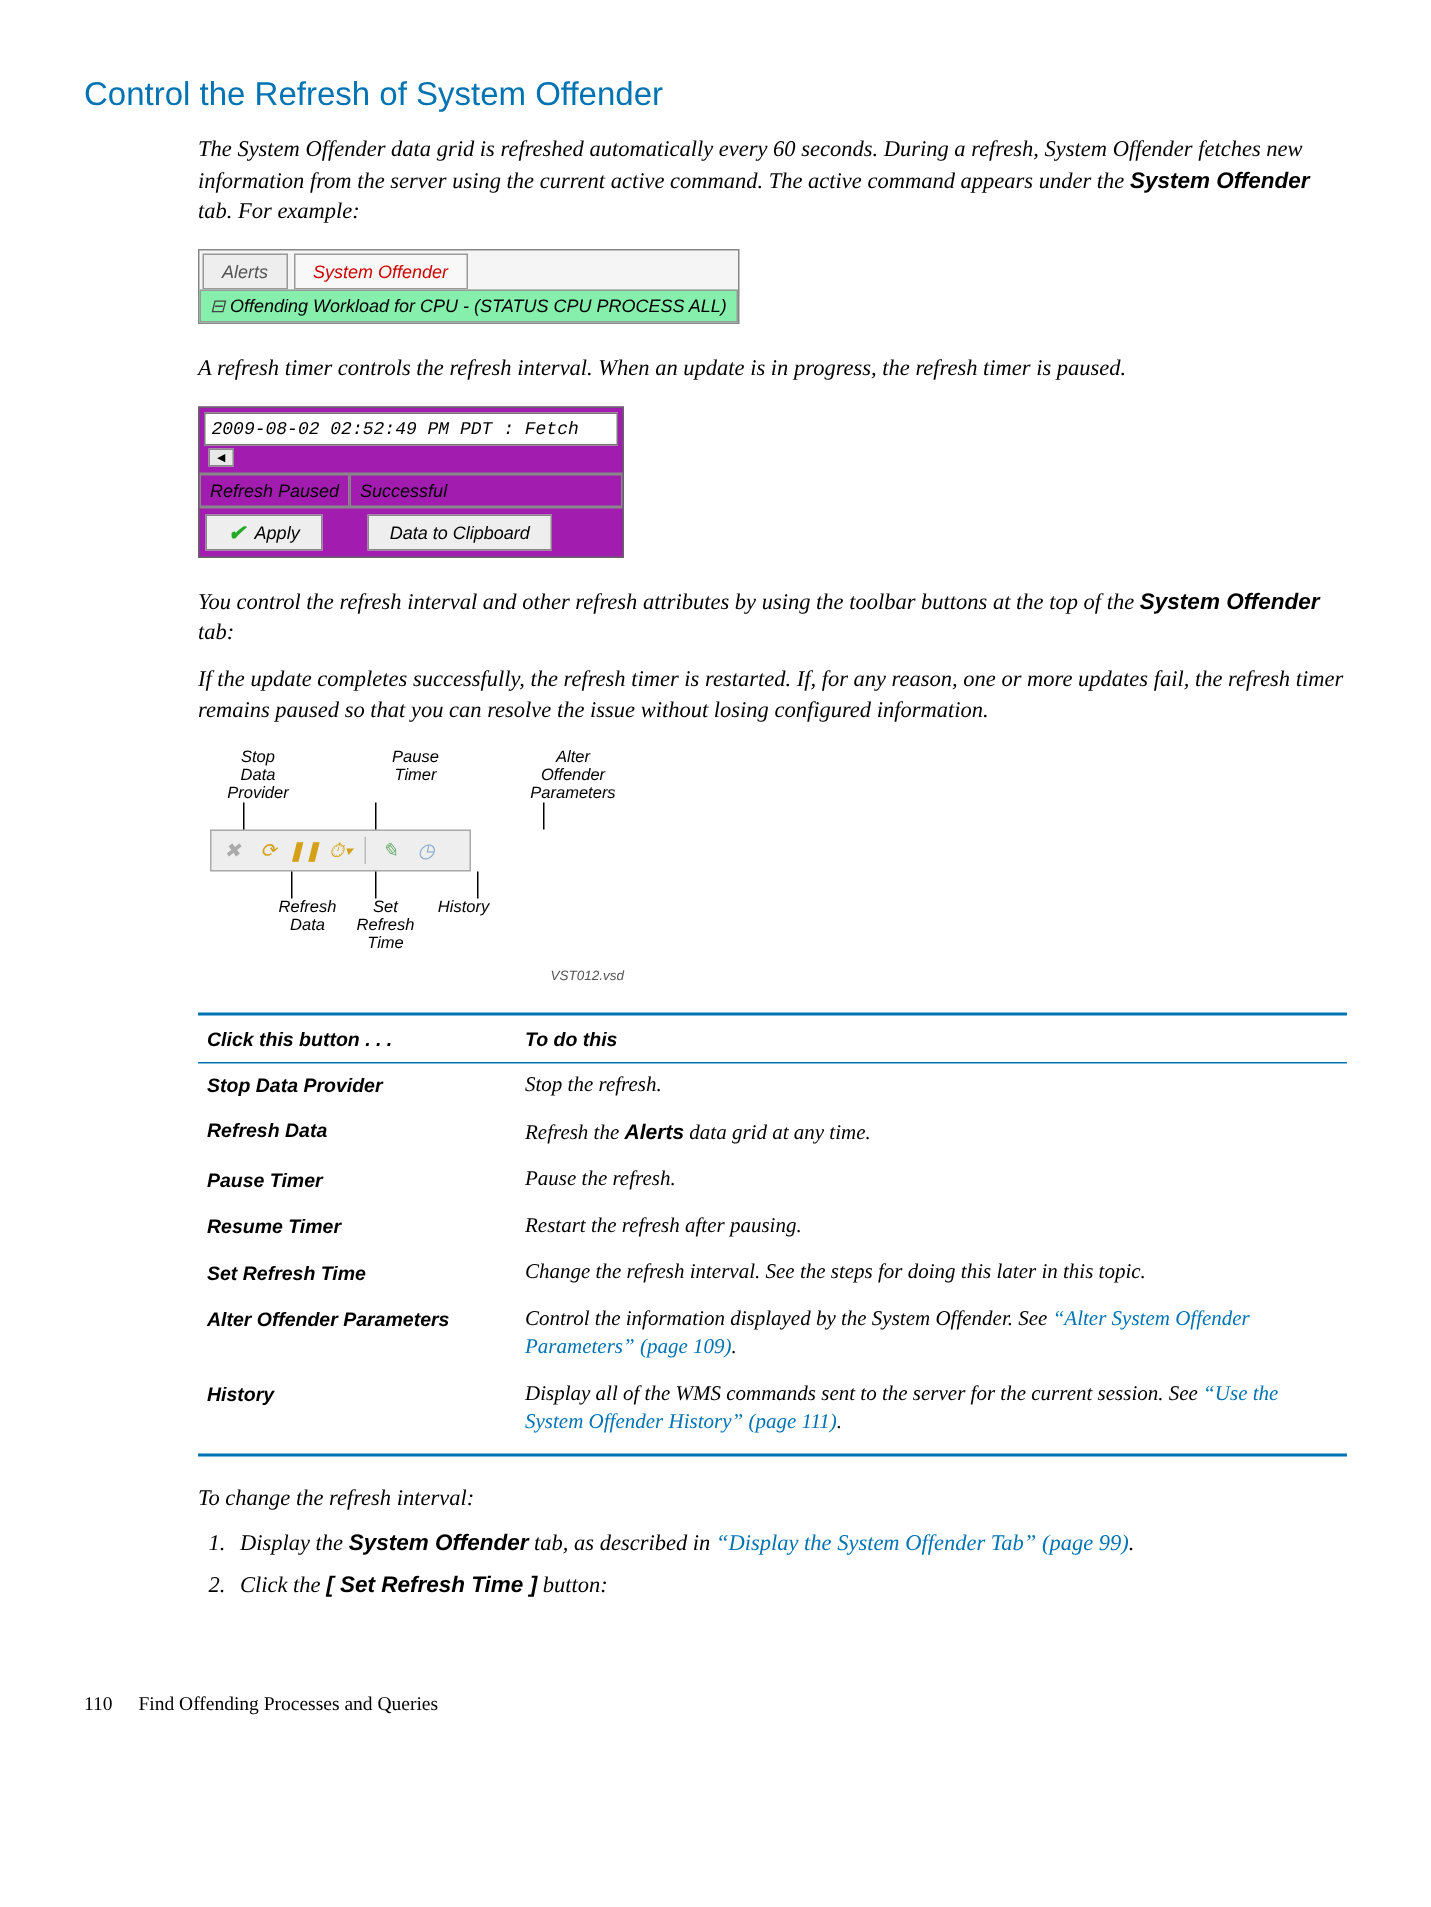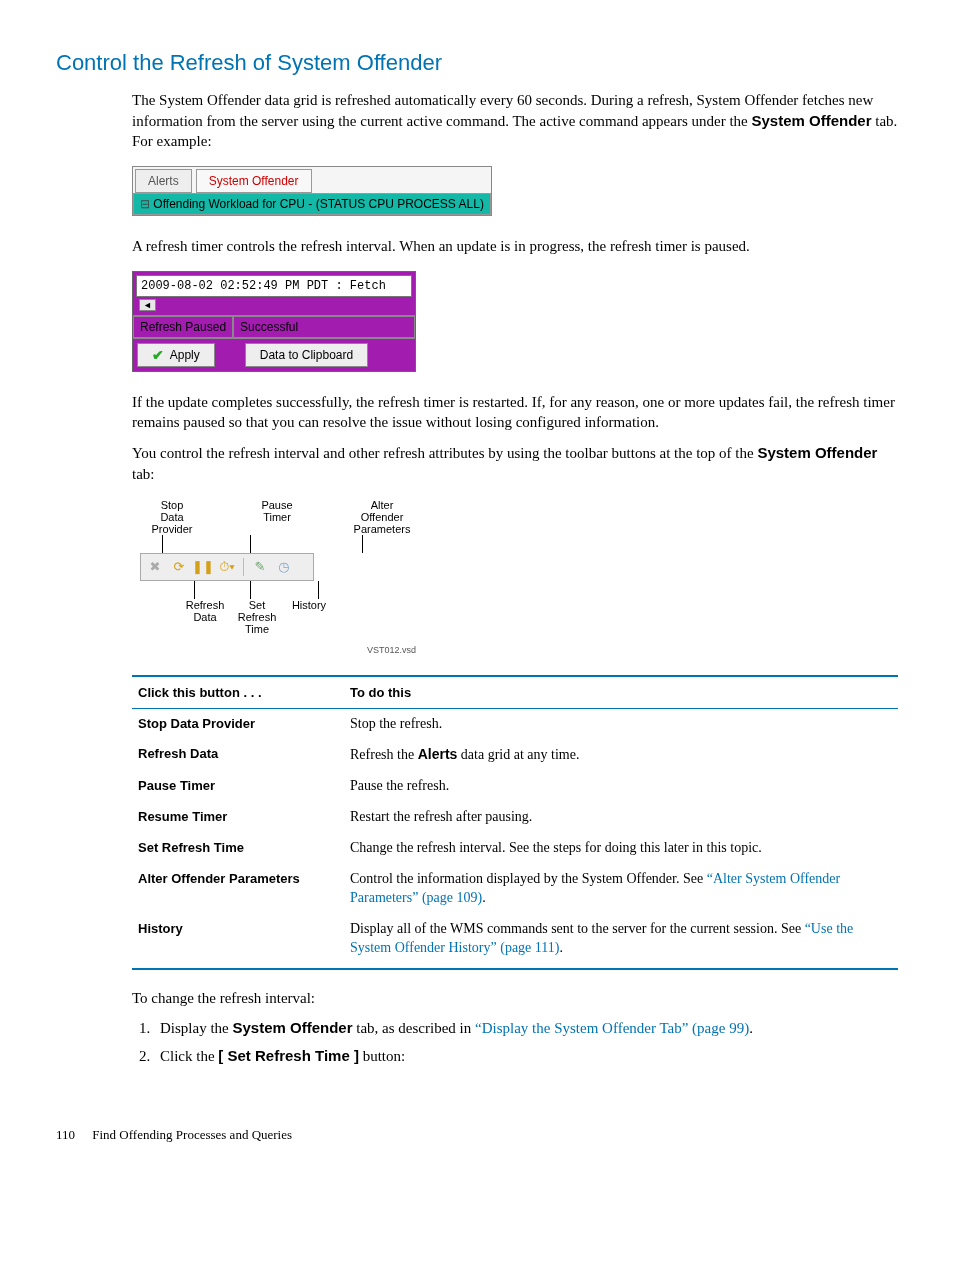--- a/index.html
+++ b/index.html
@@ -14,20 +14,21 @@
   }
   h1.main-heading {
     font-family: 'Segoe UI Light', 'Helvetica Neue', Arial, sans-serif;
     font-weight: 300;
     font-size: 22px;
     color: #0073b3;
     margin: 0 0 14px 0;
   }
   .content {
     margin-left: 76px;
+    font-style: italic;
   }
   p {
     margin: 6px 0 10px 0;
     line-height: 1.38;
   }
   .figure {
     margin: 14px 0 20px 0;
   }
   
   .tabbox {
@@ -46,21 +47,21 @@
     border: 1px solid #999;
     background: #eee;
     margin: 2px 2px 0 2px;
   }
   .tab.inactive { color: #555; }
   .tab.active { color: #c00; background: #f8f8f8; }
   .subcmd {
     border: 1px solid #999;
     border-top: 1px solid #999;
     padding: 3px 6px;
-    background: #14b8a6;
+    background: #86efac;
     font-size: 12px;
   }
   .subcmd .tree { color:#444; display:inline-block; width:10px; }
   
   .statusbox {
     border: 1px solid #666;
     display: inline-block;
     width: 282px;
     font-family: Tahoma, Arial, sans-serif;
     font-size: 12px;
@@ -241,25 +242,25 @@
           <span class="check">✔</span>
           <span>Apply</span>
         </div>
         <div class="btn">
           <span>Data to Clipboard</span>
         </div>
       </div>
     </div>
   </div>
 
-  <p>If the update completes successfully, the refresh timer is restarted. If, for any reason, one or more updates fail, the refresh timer remains paused so that you can resolve the issue without losing configured information.</p>
-
   <p>
     <span>You control the refresh interval and other refresh attributes by using the toolbar buttons at the top of the </span><span class="boldinline">System Offender</span><span> tab:</span>
   </p>
+
+  <p>If the update completes successfully, the refresh timer is restarted. If, for any reason, one or more updates fail, the refresh timer remains paused so that you can resolve the issue without losing configured information.</p>
 
   <div class="figure">
     <div class="toolbar-figure">
       <div class="tf-labels-top">
         <div style="white-space:pre-line">Stop
 Data
 Provider</div>
         <div style="white-space:pre-line">Pause
 Timer</div>
         <div style="white-space:pre-line">Alter

